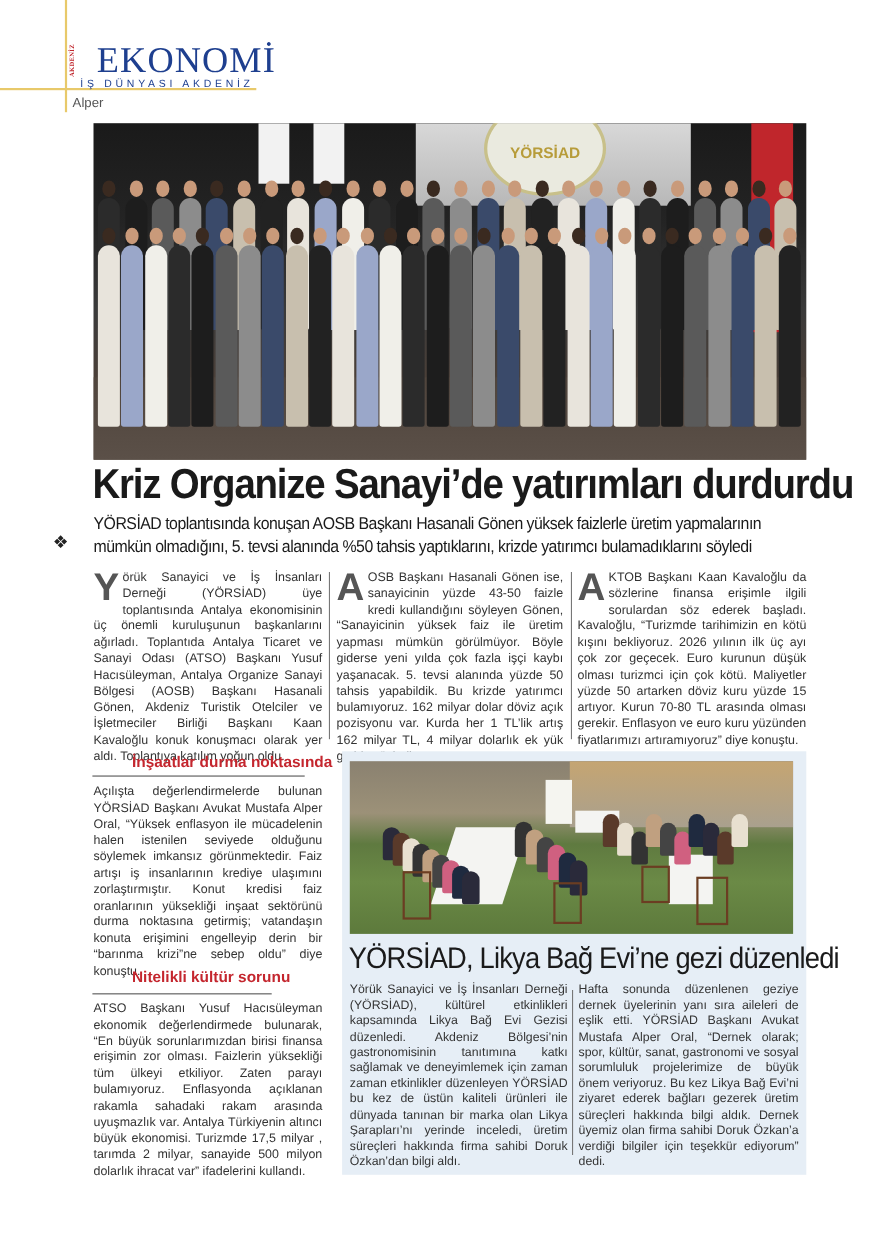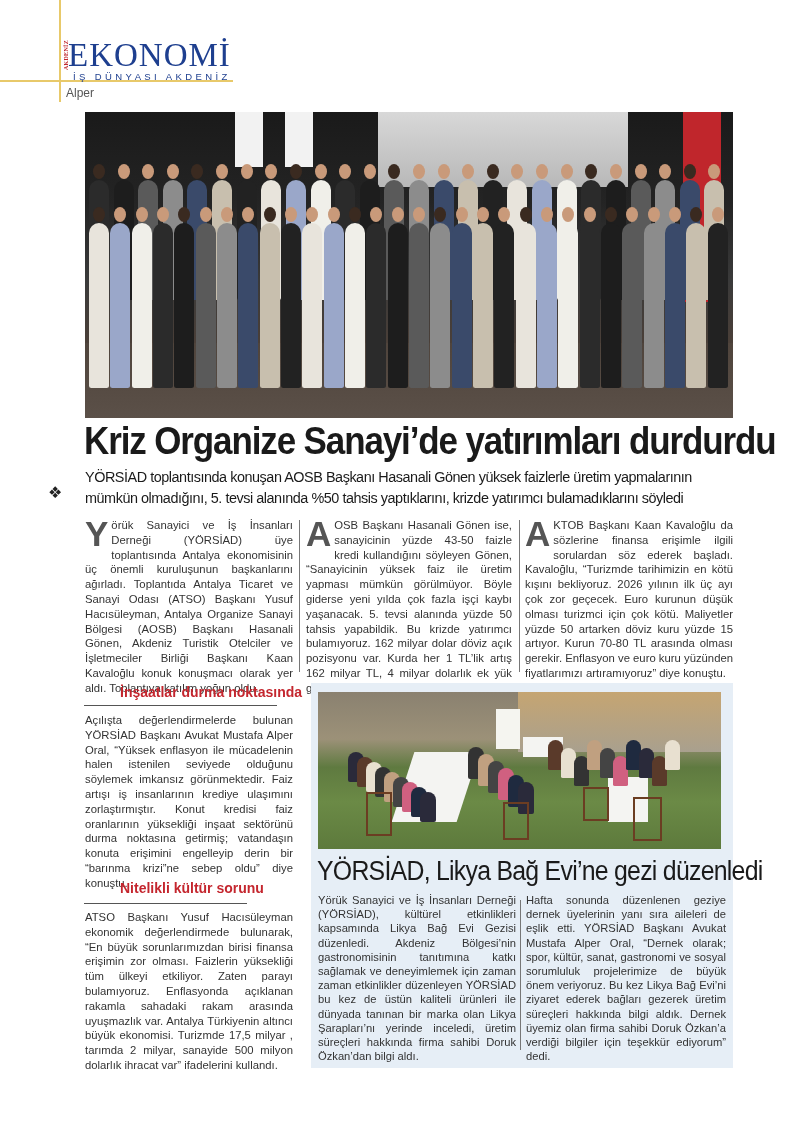--- a/index.html
+++ b/index.html
@@ -3,21 +3,21 @@
 <meta charset="utf-8">
 <style>
   html, body { margin:0; padding:0; }
   body { width:800px; height:1134px; background:#ffffff; position:relative; overflow:hidden;
          font-family:"Liberation Sans", "DejaVu Sans", sans-serif; color:#2a2a2a; }
   .vline { position:absolute; left:59px; top:0; width:2px; height:102px; background:#e8c96a; }
   .hline { position:absolute; left:0; top:80px; width:233px; height:2px; background:#e8c96a; }
   .logo { position:absolute; left:62px; top:38px; }
   .logo .side { position:absolute; left:1px; top:2px; font-family:"Liberation Serif", serif; font-size:6px; color:#c0282e;
                 writing-mode:vertical-rl; transform:rotate(180deg); letter-spacing:0.3px; font-weight:bold; }
-  .logo .main { position:absolute; left:6px; top:0; font-family:"Liberation Serif", serif; font-size:33px; color:#1e3f8f;
+  .logo .main { position:absolute; left:26px; top:0; font-family:"Liberation Serif", serif; font-size:33px; color:#1e3f8f;
                 letter-spacing:1px; line-height:34px; white-space:nowrap; }
   .logo .sub { position:absolute; left:11px; top:33px; font-size:9.5px; color:#1e3f8f; letter-spacing:3.4px; white-space:nowrap; }
   .section { position:absolute; left:66px; top:86px; font-size:12px; color:#555; }
 
   .photo1 { position:absolute; left:85px; top:112px; width:648px; height:306px; overflow:hidden;
             background:linear-gradient(180deg,#1a1a1a 0%,#242424 30%,#3a3a3a 55%,#4a3f38 75%,#5a4e45 100%); }
   .photo1 .screen { position:absolute; left:293px; top:0; width:250px; height:75px; background:linear-gradient(#d8d8d8,#b8b8b8); }
   .photo1 .emblem { position:absolute; left:355px; top:-20px; width:105px; height:80px; border-radius:50%; background:#eaeadf;
                     border:3px solid #c8c08a; text-align:center; }
   .photo1 .emblem span { display:block; margin-top:36px; font-size:14px; font-weight:bold; color:#b79c3a; }
@@ -62,20 +62,23 @@
   <span class="side">AKDENİZ</span>
   <span class="main">EKONOMİ</span>
   <span class="sub">İŞ DÜNYASI AKDENİZ</span>
 </div>
 <div class="section">Alper</div>
 
 <div class="photo1">
   <div class="banner" style="left:150px"></div>
   <div class="banner" style="left:200px"></div>
   <div class="screen"></div>
+  <div class="emblem">
+      <span>YÖRSİAD</span>
+    </div>
   <div class="flag"></div>
   <div class="floor"></div>
   <div class="crowd" id="crowd">
       <div class="person" style="left: 4px; top: 28px; width: 20px; height: 120px; background: rgb(43, 43, 43);"></div>
       <div class="head" style="left: 8px; top: 12px; width: 12px; height: 15px; background: rgb(58, 42, 32);"></div>
       <div class="person" style="left: 28.6154px; top: 28px; width: 20px; height: 120px; background: rgb(29, 29, 29);"></div>
       <div class="head" style="left: 32.6154px; top: 12px; width: 12px; height: 15px; background: rgb(201, 154, 122);"></div>
       <div class="person" style="left: 53.2308px; top: 28px; width: 20px; height: 120px; background: rgb(90, 90, 90);"></div>
       <div class="head" style="left: 57.2308px; top: 12px; width: 12px; height: 15px; background: rgb(201, 154, 122);"></div>
       <div class="person" style="left: 77.8462px; top: 28px; width: 20px; height: 120px; background: rgb(140, 140, 140);"></div>

